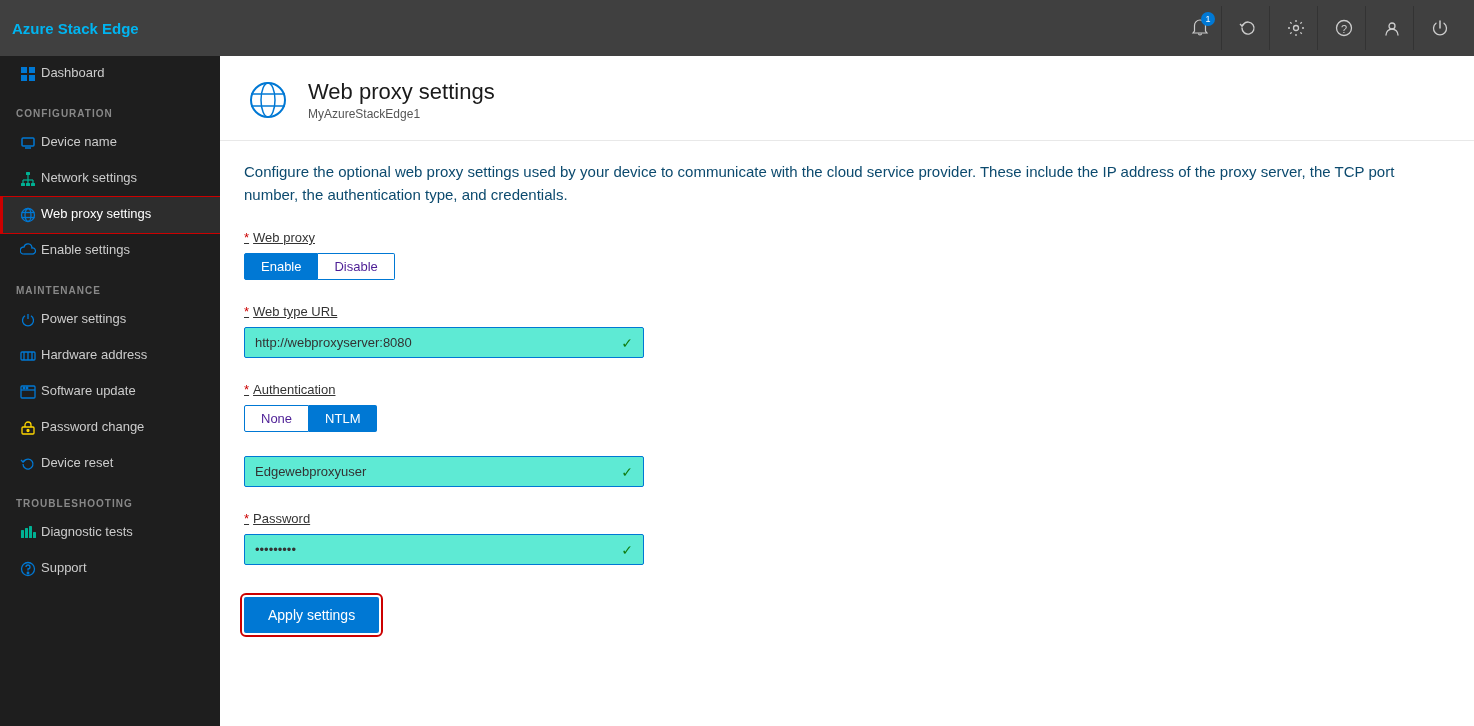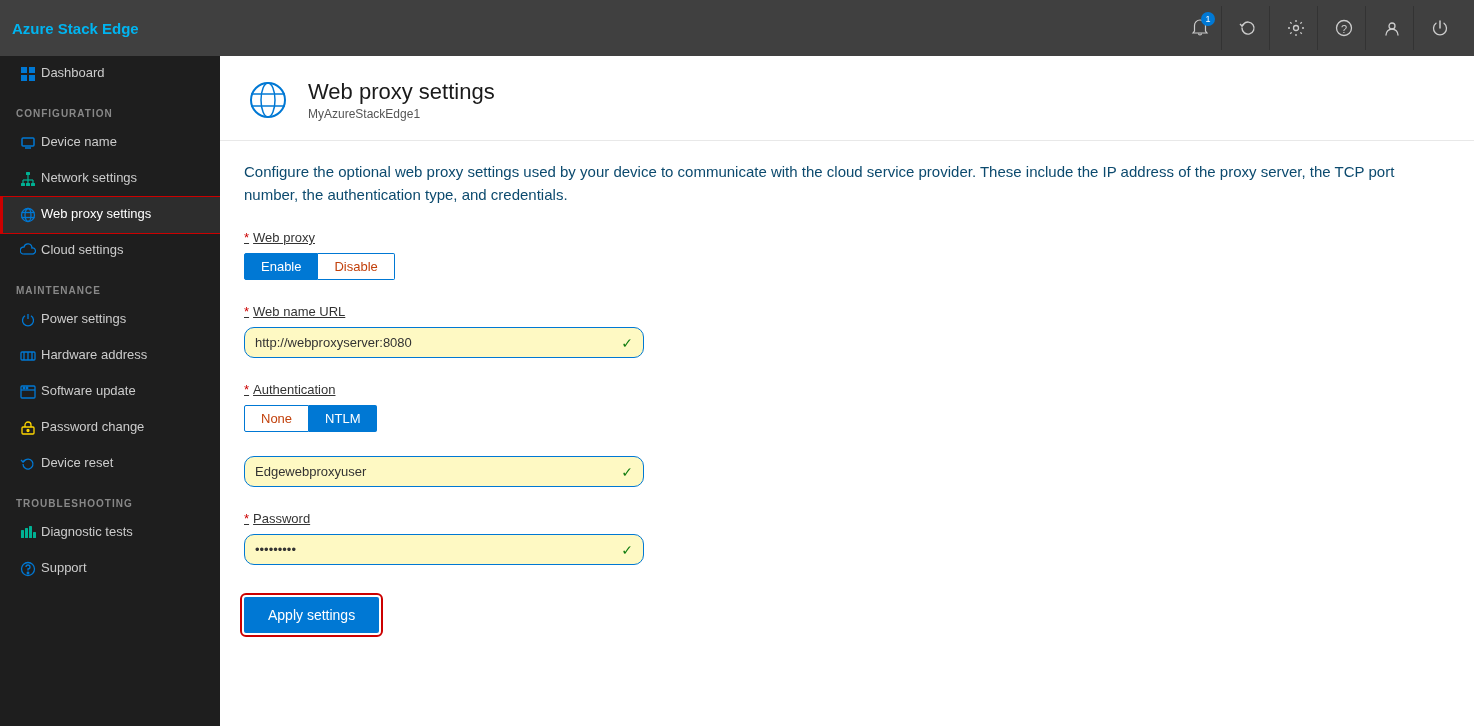--- a/index.html
+++ b/index.html
@@ -186,37 +186,37 @@
     .toggle-group {
       display: flex;
       align-items: center;
     }
     .toggle-btn {
       padding: 5px 16px;
       border: 1px solid #0078d4;
       cursor: pointer;
       font-size: 13px;
       background: #fff;
-      color: #c2410c;
+      color: #4c1d95;
     }
     .toggle-btn:first-child { border-radius: 2px 0 0 2px; }
     .toggle-btn:last-child { border-radius: 0 2px 2px 0; border-left: none; }
     .toggle-btn.active {
       background: #0078d4;
       color: #fff;
     }
 
     
     .input-wrapper {
       display: flex;
       align-items: center;
       border: 1px solid #0078d4;
-      border-radius: 10px;
+      border-radius: 2px;
       max-width: 400px;
-      background: #fef9c3;
+      background: #5eead4;
     }
     .input-wrapper input {
       flex: 1;
       border: none;
       outline: none;
       padding: 7px 10px;
       font-size: 13px;
       background: transparent;
       color: #333;
     }
@@ -345,21 +345,21 @@
     </div>
 
 
     <div class="sidebar-item">
       <span class="icon icon-cloud">
         <svg width="16" height="16" viewBox="0 0 16 16" fill="none" stroke="#0078d4" stroke-width="1.3">
             <path d="M3.5 11a3.5 3.5 0 0 1 .5-7 4 4 0 0 1 7.9 1A3 3 0 0 1 13 11"></path>
             <line x1="3.5" y1="11" x2="13" y2="11"></line>
           </svg>
       </span>
-      <span>Cloud settings</span>
+      <span>Enable settings</span>
     </div>
 
     <div class="sidebar-section-label">MAINTENANCE</div>
 
     <div class="sidebar-item">
       <span class="icon icon-power">
         <svg width="16" height="16" viewBox="0 0 16 16" fill="none" stroke="#0078d4" stroke-width="1.3">
             <path d="M8 2v5"></path>
             <path d="M5 3.8A5.5 5.5 0 1 0 11 3.8"></path>
           </svg>
@@ -467,21 +467,21 @@
         </div>
         <div class="toggle-group">
           <button class="toggle-btn active">Enable</button>
           <button class="toggle-btn">Disable</button>
         </div>
       </div>
 
       
       <div class="form-section">
         <div class="field-label">
-          <span class="required">*</span><span>Web name URL</span>
+          <span class="required">*</span><span>Web type URL</span>
         </div>
         <div class="input-wrapper">
           <input type="text" value="http://webproxyserver:8080" style="">
           <span class="input-check">✓</span>
         </div>
       </div>
 
       
       <div class="form-section">
         <div class="field-label">

